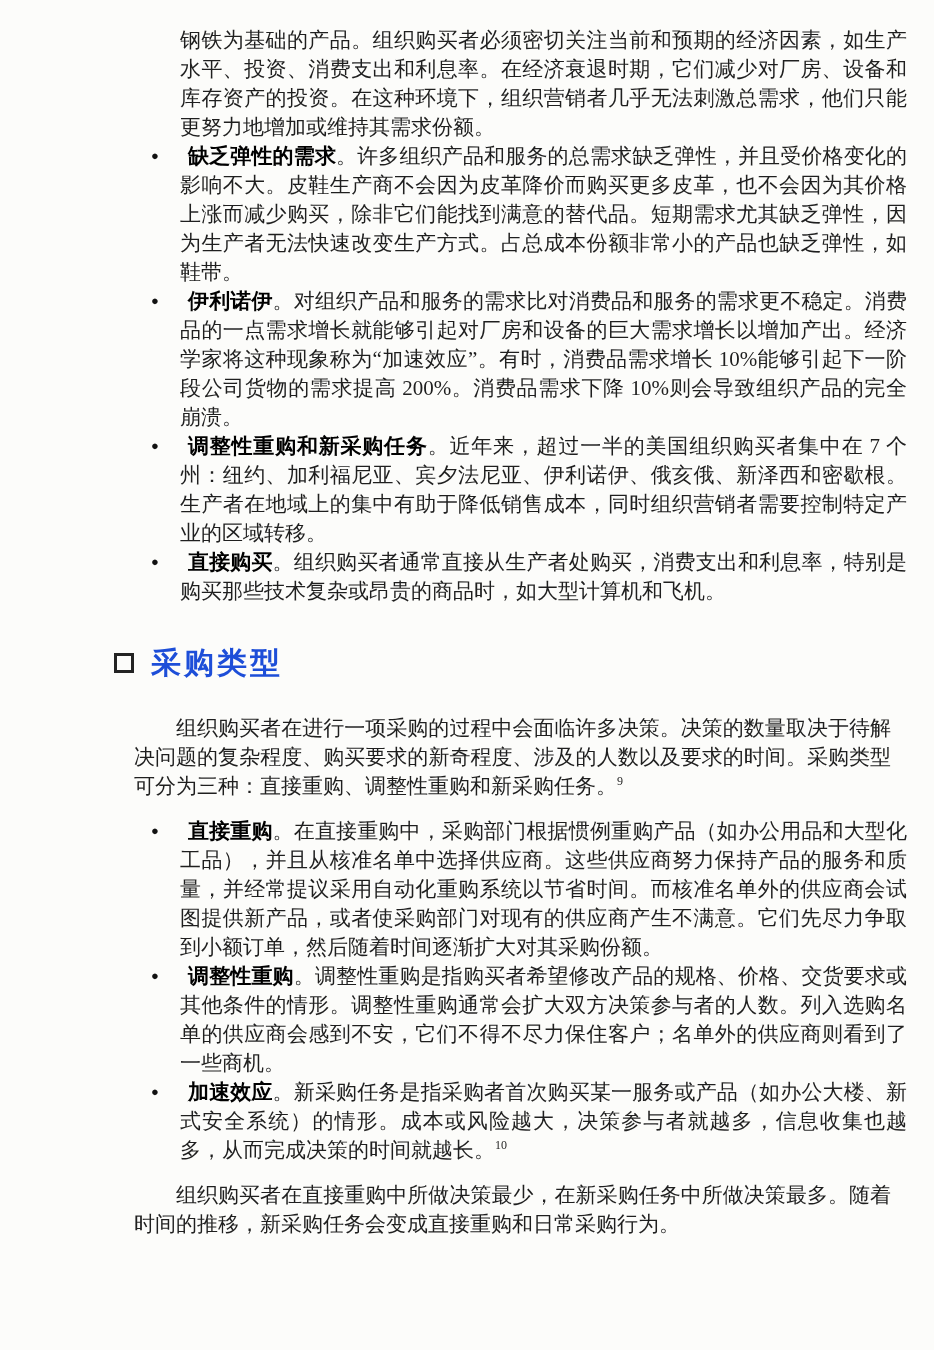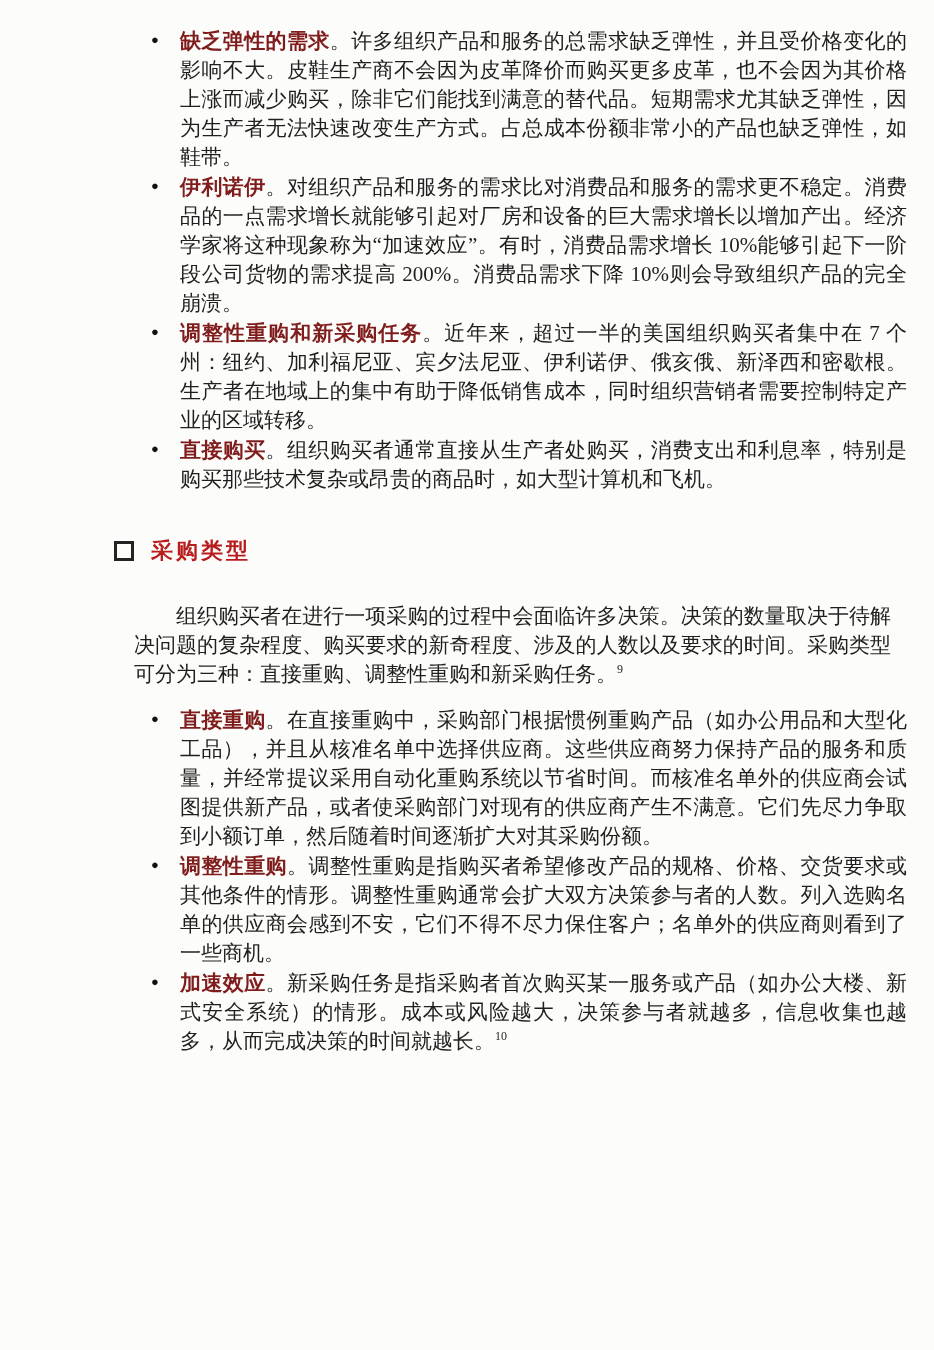--- a/index.html
+++ b/index.html
@@ -30,64 +30,66 @@
   }
   .bullet-marker {
     position: absolute;
     left: -29px;
     top: 7px;
     font-size: 13px;
     line-height: 13px;
     color: #111;
   }
   .term {
-    font-family: Liberation Sans, sans-serif;
+    font-family: Liberation Serif, serif;
     font-weight: 700;
-    color: #7f1d1d;
+    color: #000000;
+    margin-left: 8px;
   }
   .section-heading {
     display: flex;
     align-items: center;
     margin: 42px 0 36px -4px;
     text-align: left;
   }
   .heading-square {
     width: 20px;
     height: 20px;
     border: 3px solid #232323;
     box-sizing: border-box;
     margin-right: 17px;
     flex: 0 0 auto;
   }
   .heading-text {
     font-family: "Liberation Sans", "DejaVu Sans", sans-serif;
     font-weight: 700;
-    font-size: 22px;
+    font-size: 30px;
     letter-spacing: 3px;
-    color: #b91c1c;
+    color: #1d4ed8;
     line-height: 30px;
   }
   .para {
     margin: 16px;
     text-indent: 2em;
   }
   sup.footnote {
     font-size: 12px;
     line-height: 0;
     vertical-align: super;
     letter-spacing: 0;
   }
 </style>
 </head>
 <body>
 
 <div class="page">
 
   <div class="indent-block">
 
+    <div class="cont-para">钢铁为基础的产品。组织购买者必须密切关注当前和预期的经济因素，如生产水平、投资、消费支出和利息率。在经济衰退时期，它们减少对厂房、设备和库存资产的投资。在这种环境下，组织营销者几乎无法刺激总需求，他们只能更努力地增加或维持其需求份额。</div>
 
     <div class="bullet-item">
       <span class="bullet-marker">●</span><span class="term">缺乏弹性的需求</span><span>。许多组织产品和服务的总需求缺乏弹性，并且受价格变化的影响不大。皮鞋生产商不会因为皮革降价而购买更多皮革，也不会因为其价格上涨而减少购买，除非它们能找到满意的替代品。短期需求尤其缺乏弹性，因为生产者无法快速改变生产方式。占总成本份额非常小的产品也缺乏弹性，如鞋带。</span>
     </div>
 
     <div class="bullet-item">
       <span class="bullet-marker">●</span><span class="term">伊利诺伊</span><span>。对组织产品和服务的需求比对消费品和服务的需求更不稳定。消费品的一点需求增长就能够引起对厂房和设备的巨大需求增长以增加产出。经济学家将这种现象称为“加速效应”。有时，消费品需求增长 10%能够引起下一阶段公司货物的需求提高 200%。消费品需求下降 10%则会导致组织产品的完全崩溃。</span>
     </div>
 
     <div class="bullet-item">
@@ -114,15 +116,16 @@
 
     <div class="bullet-item">
       <span class="bullet-marker">●</span><span class="term">调整性重购</span><span>。调整性重购是指购买者希望修改产品的规格、价格、交货要求或其他条件的情形。调整性重购通常会扩大双方决策参与者的人数。列入选购名单的供应商会感到不安，它们不得不尽力保住客户；名单外的供应商则看到了一些商机。</span>
     </div>
 
     <div class="bullet-item">
       <span class="bullet-marker">●</span><span class="term">加速效应</span><span>。新采购任务是指采购者首次购买某一服务或产品（如办公大楼、新式安全系统）的情形。成本或风险越大，决策参与者就越多，信息收集也越多，从而完成决策的时间就越长。</span><sup class="footnote">10</sup>
     </div>
   </div>
 
+  <p class="para">组织购买者在直接重购中所做决策最少，在新采购任务中所做决策最多。随着时间的推移，新采购任务会变成直接重购和日常采购行为。</p>
 
 
 </div>
 
 </body></html>

